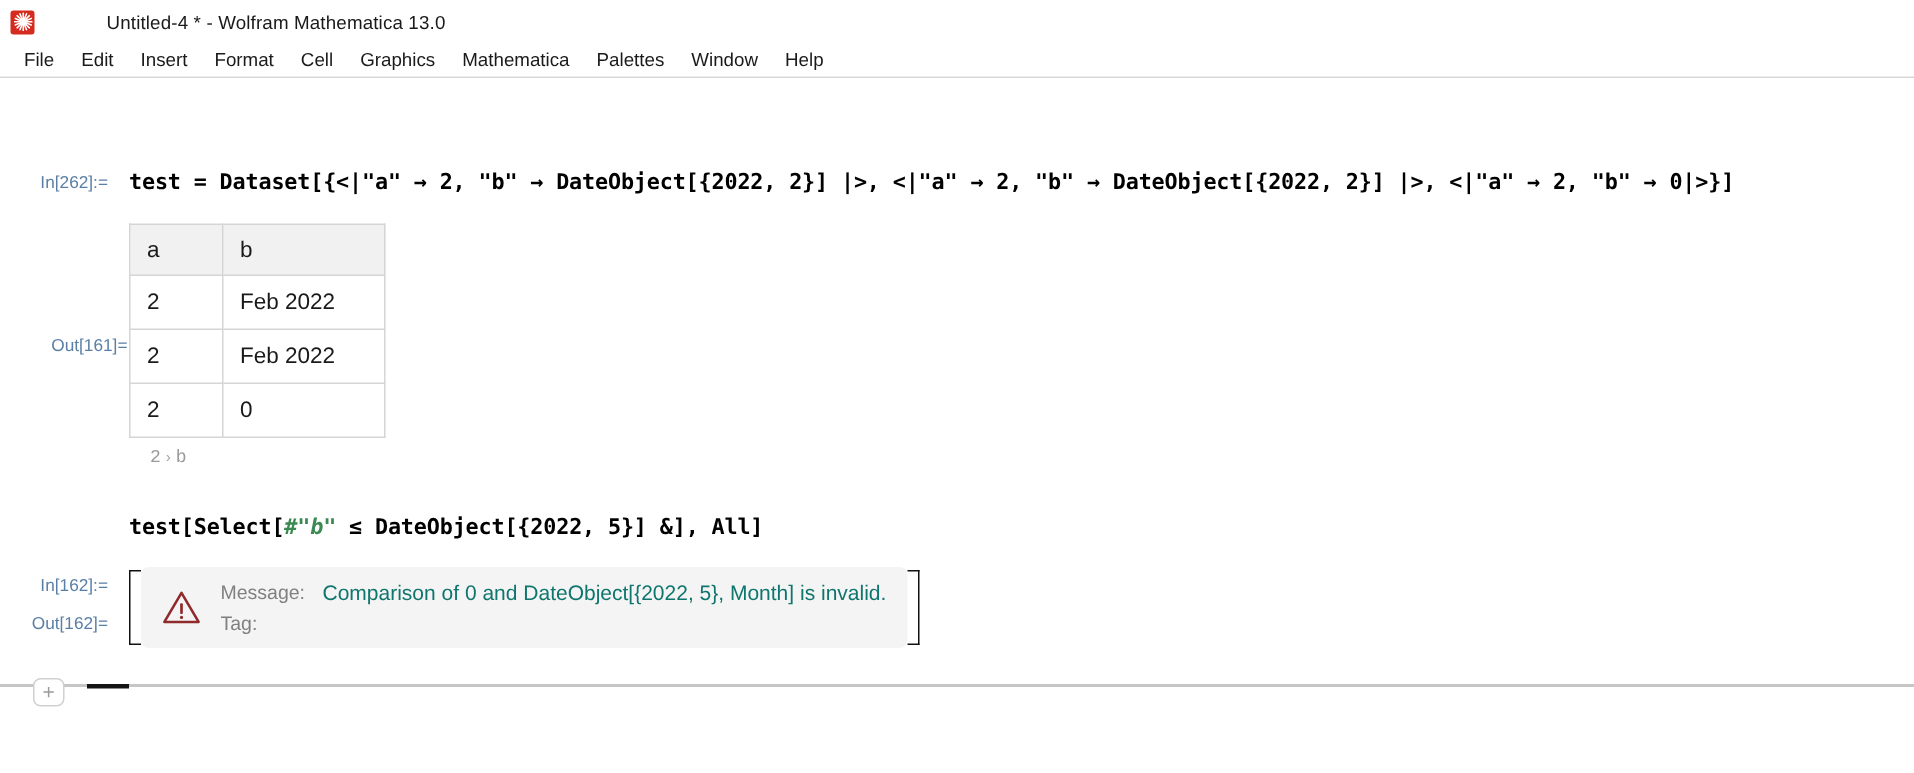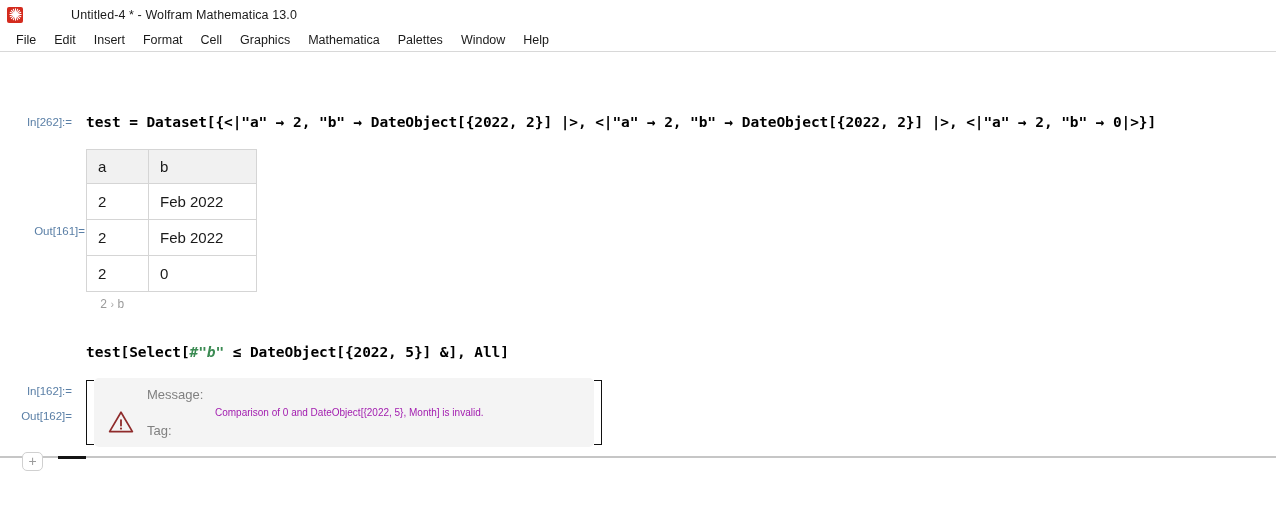--- a/index.html
+++ b/index.html
@@ -174,42 +174,41 @@
     box-sizing: border-box;
   }
   .brk-open  { border-left: 1.4px solid #111; }
   .brk-close { border-right: 1.4px solid #111; }
 
   .msg-box {
     background: #f4f4f4;
     border-radius: 5px;
     padding: 9px 14px 9px 12px;
     display: flex;
-    align-items: flex-end;
+    align-items: center;
     min-width: 500px;
     box-sizing: border-box;
   }
   .warn-icon { flex: 0 0 auto; margin: 4px 13px 0 2px; }
   .msg-grid {
     display: grid;
     grid-template-columns: 68px 1fr;
     row-gap: 5px;
     align-items: start;
   }
   .msg-key {
     font-family: "Liberation Sans", sans-serif;
     font-size: 13px;
     color: #808080;
   }
   .msg-val {
     font-family: "Liberation Sans", sans-serif;
-    font-size: 10px;
-    color: #a21caf;
-    white-space: nowrap;
-    margin-top: 20px;
+    font-size: 14px;
+    color: #0f766e;
+    white-space: nowrap;
   }
 
   
   .insert-line {
     position: absolute;
     left: 0;
     top: 404px;
     width: 1276px;
     height: 2px;
     background: #c6c6c6;

